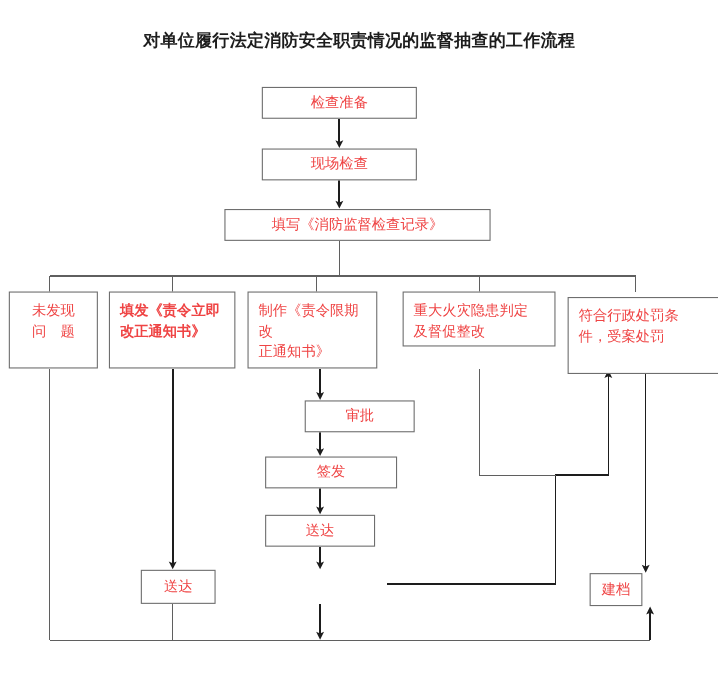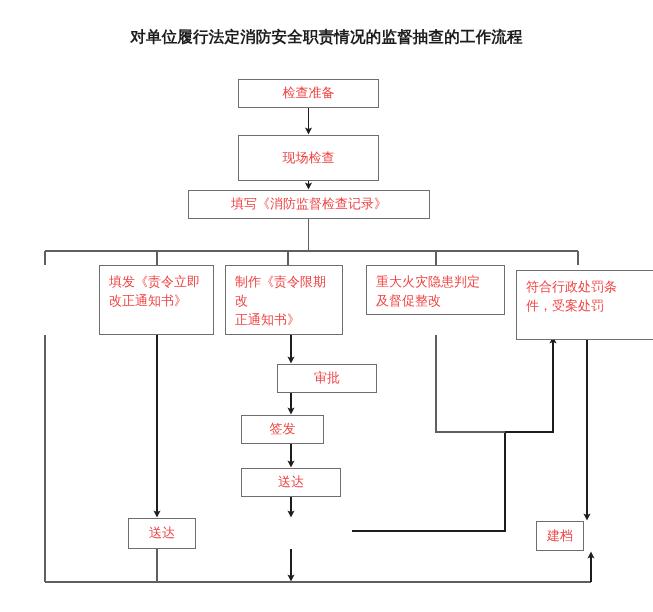--- a/index.html
+++ b/index.html
@@ -72,30 +72,34 @@
       <path d="M45,582 L591,582" stroke="#5f5f5f" stroke-width="1.2"></path>
 
       <path d="M591,582 L591,555" stroke="#1d1d1d" stroke-width="1.3" marker-end="url(#ah)"></path>
     </g>
   </svg>
 
   <div class="node" style="left:238px;top:79px;width:141px;height:29px;">
     <span class="txt">检查准备</span>
   </div>
 
-  <div class="node" style="left:238px;top:135px;width:141px;height:46px;">
+  <div class="node" style="left:238px;top:135px;width:141px;height:29px;">
     <span class="txt">现场检查</span>
   </div>
 
-  <div class="node" style="left:188px;top:190px;width:242px;height:29px;">
+  <div class="node" style="left:204px;top:190px;width:242px;height:29px;">
     <span class="txt">填写《消防监督检查记录》</span>
   </div>
 
+  <div class="node tall" style="left:8px;top:265px;width:81px;height:70px;justify-content:center;text-align:center;">
+    <span class="txt">未发现
+问　题</span>
+  </div>
 
-  <div class="node tall" style="left:99px;top:265px;width:115px;height:70px;">
+  <div class="node tall" style="left:99px;top:265px;width:115px;height:70px;font-weight:bold;">
     <span class="txt">填发《责令立即
 改正通知书》</span>
   </div>
 
   <div class="node tall" style="left:225px;top:265px;width:118px;height:70px;">
     <span class="txt">制作《责令限期改
 正通知书》</span>
   </div>
 
   <div class="node tall" style="left:366px;top:265px;width:139px;height:50px;">
@@ -105,21 +109,21 @@
 
   <div class="node tall" style="left:516px;top:270px;width:139px;height:70px;">
     <span class="txt">符合行政处罚条
 件，受案处罚</span>
   </div>
 
   <div class="node" style="left:241px;top:364px;width:100px;height:29px;margin-left:36px;">
     <span class="txt">审批</span>
   </div>
 
-  <div class="node" style="left:241px;top:415px;width:83px;height:29px;">
+  <div class="node" style="left:241px;top:415px;width:120px;height:29px;">
     <span class="txt">签发</span>
   </div>
 
   <div class="node" style="left:241px;top:468px;width:100px;height:29px;">
     <span class="txt">送达</span>
   </div>
 
 
   <div class="node" style="left:128px;top:518px;width:68px;height:31px;">
     <span class="txt">送达</span>

